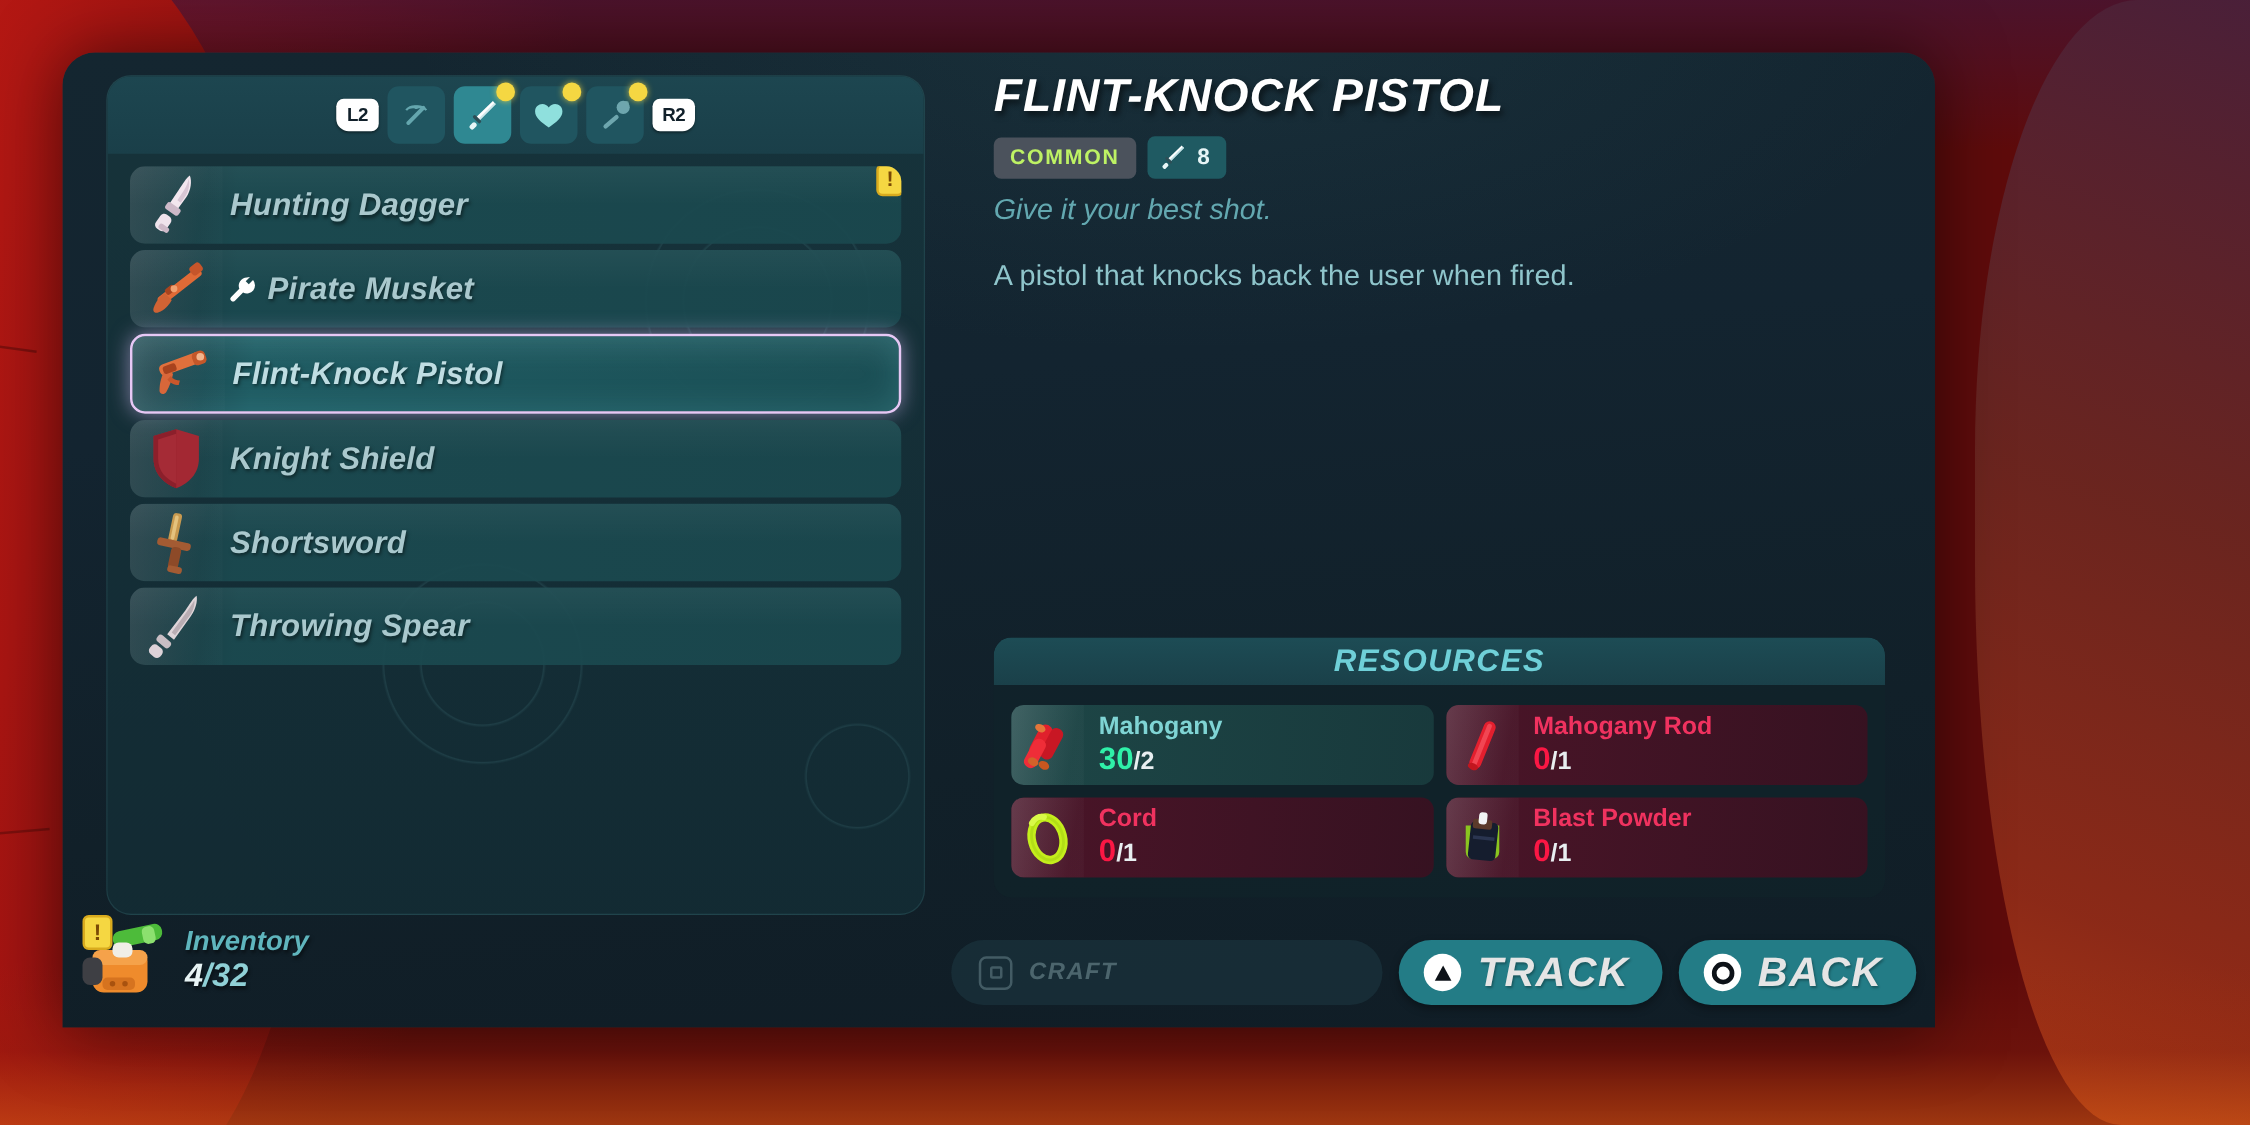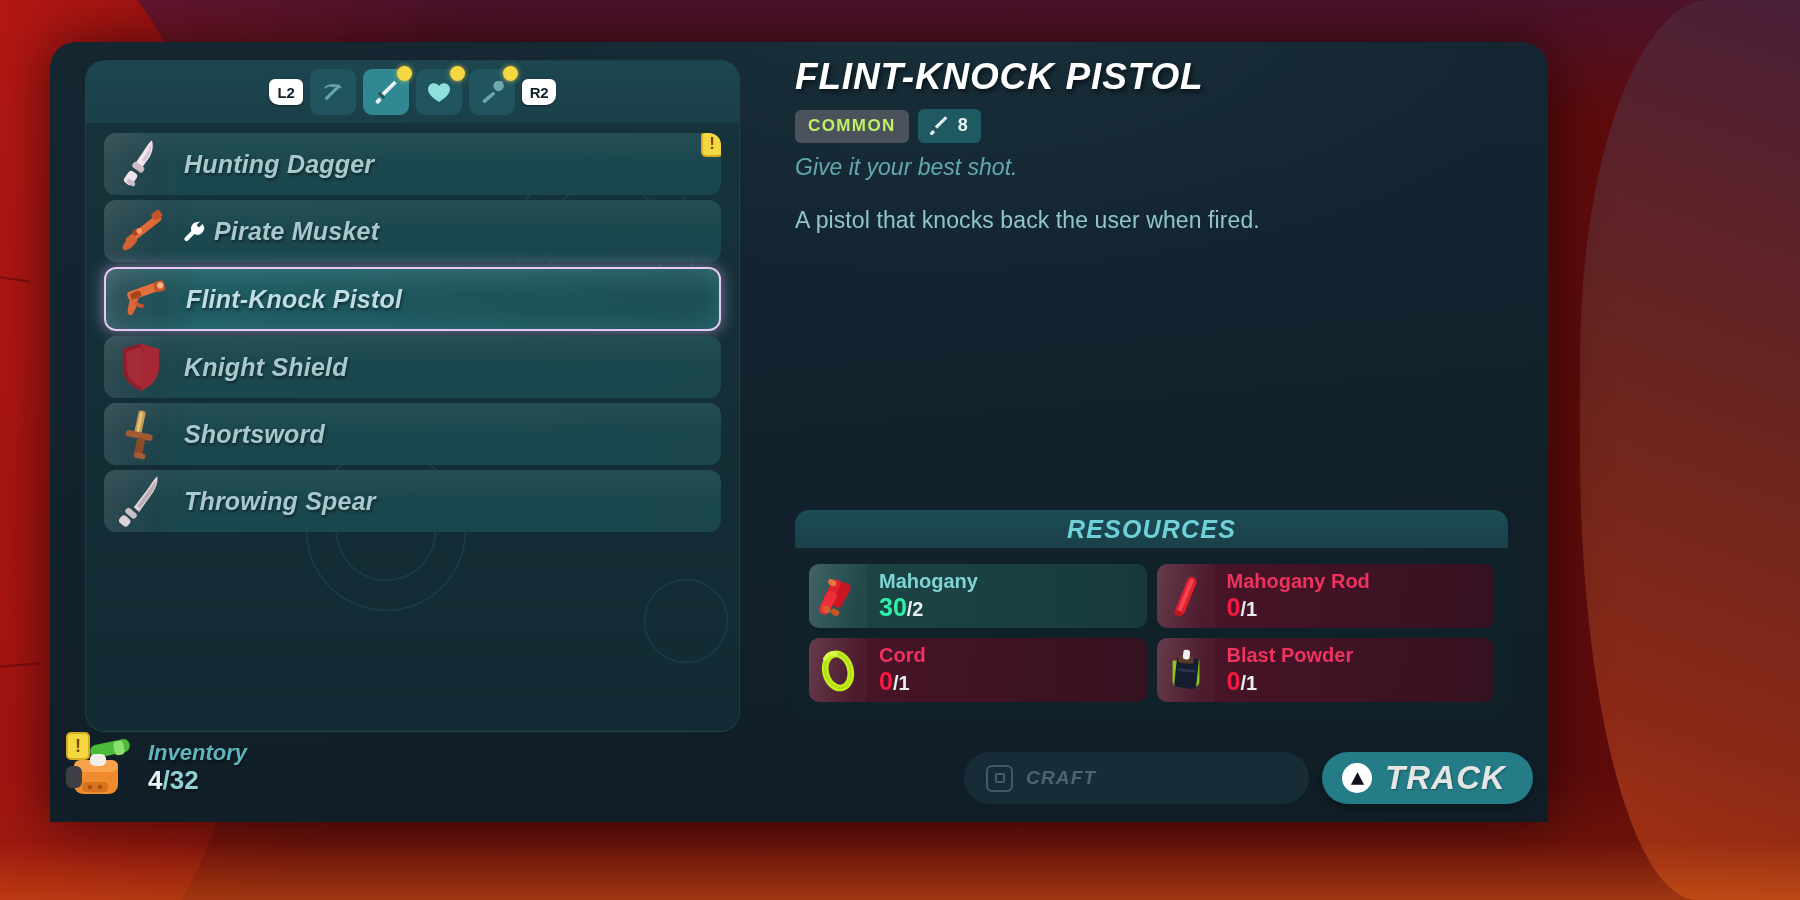--- a/index.html
+++ b/index.html
@@ -241,21 +241,21 @@
     background:#f5d742; border:2px solid #d9ab1e;
     display:flex; align-items:center; justify-content:center;
     color:#7a4a05; font-size:18px; font-weight:bold;
   }
   #invText { line-height:1.12; }
   #invLabel {
     font-size:22px; font-style:italic; font-weight:bold; color:#5fb5bd;
     text-shadow:1px 2px 3px rgba(0,0,0,.5);
   }
   #invCount {
-    font-size:26px; font-weight:bold; color:#e8f4f5;
+    font-size:26px; font-style:italic; font-weight:bold; color:#e8f4f5;
     text-shadow:1px 2px 3px rgba(0,0,0,.5);
   }
   #invCount .denom { color:#8fd0d6; }
 
   #actionBar {
     position:absolute; right:15px; bottom:18px;
     display:flex; align-items:center; gap:13px;
   }
   #craftBtn {
     width:345px; height:52px; border-radius:26px;
@@ -616,17 +616,25 @@
 
       <div class="actBtn">
         <span class="glyph">
           <svg viewBox="0 0 20 20">
               <path d="M10 3.5 17 16.5H3z" fill="#0d1218"></path>
             </svg>
         </span>
         <span>TRACK</span>
       </div>
 
+      <div class="actBtn">
+        <span class="glyph">
+          <svg viewBox="0 0 20 20">
+              <circle cx="10" cy="10" r="7.5" fill="none" stroke="#0d1218" stroke-width="4"></circle>
+            </svg>
+        </span>
+        <span>BACK</span>
+      </div>
 
     </div>
   </div>
 
 </div>
 
 </body></html>

